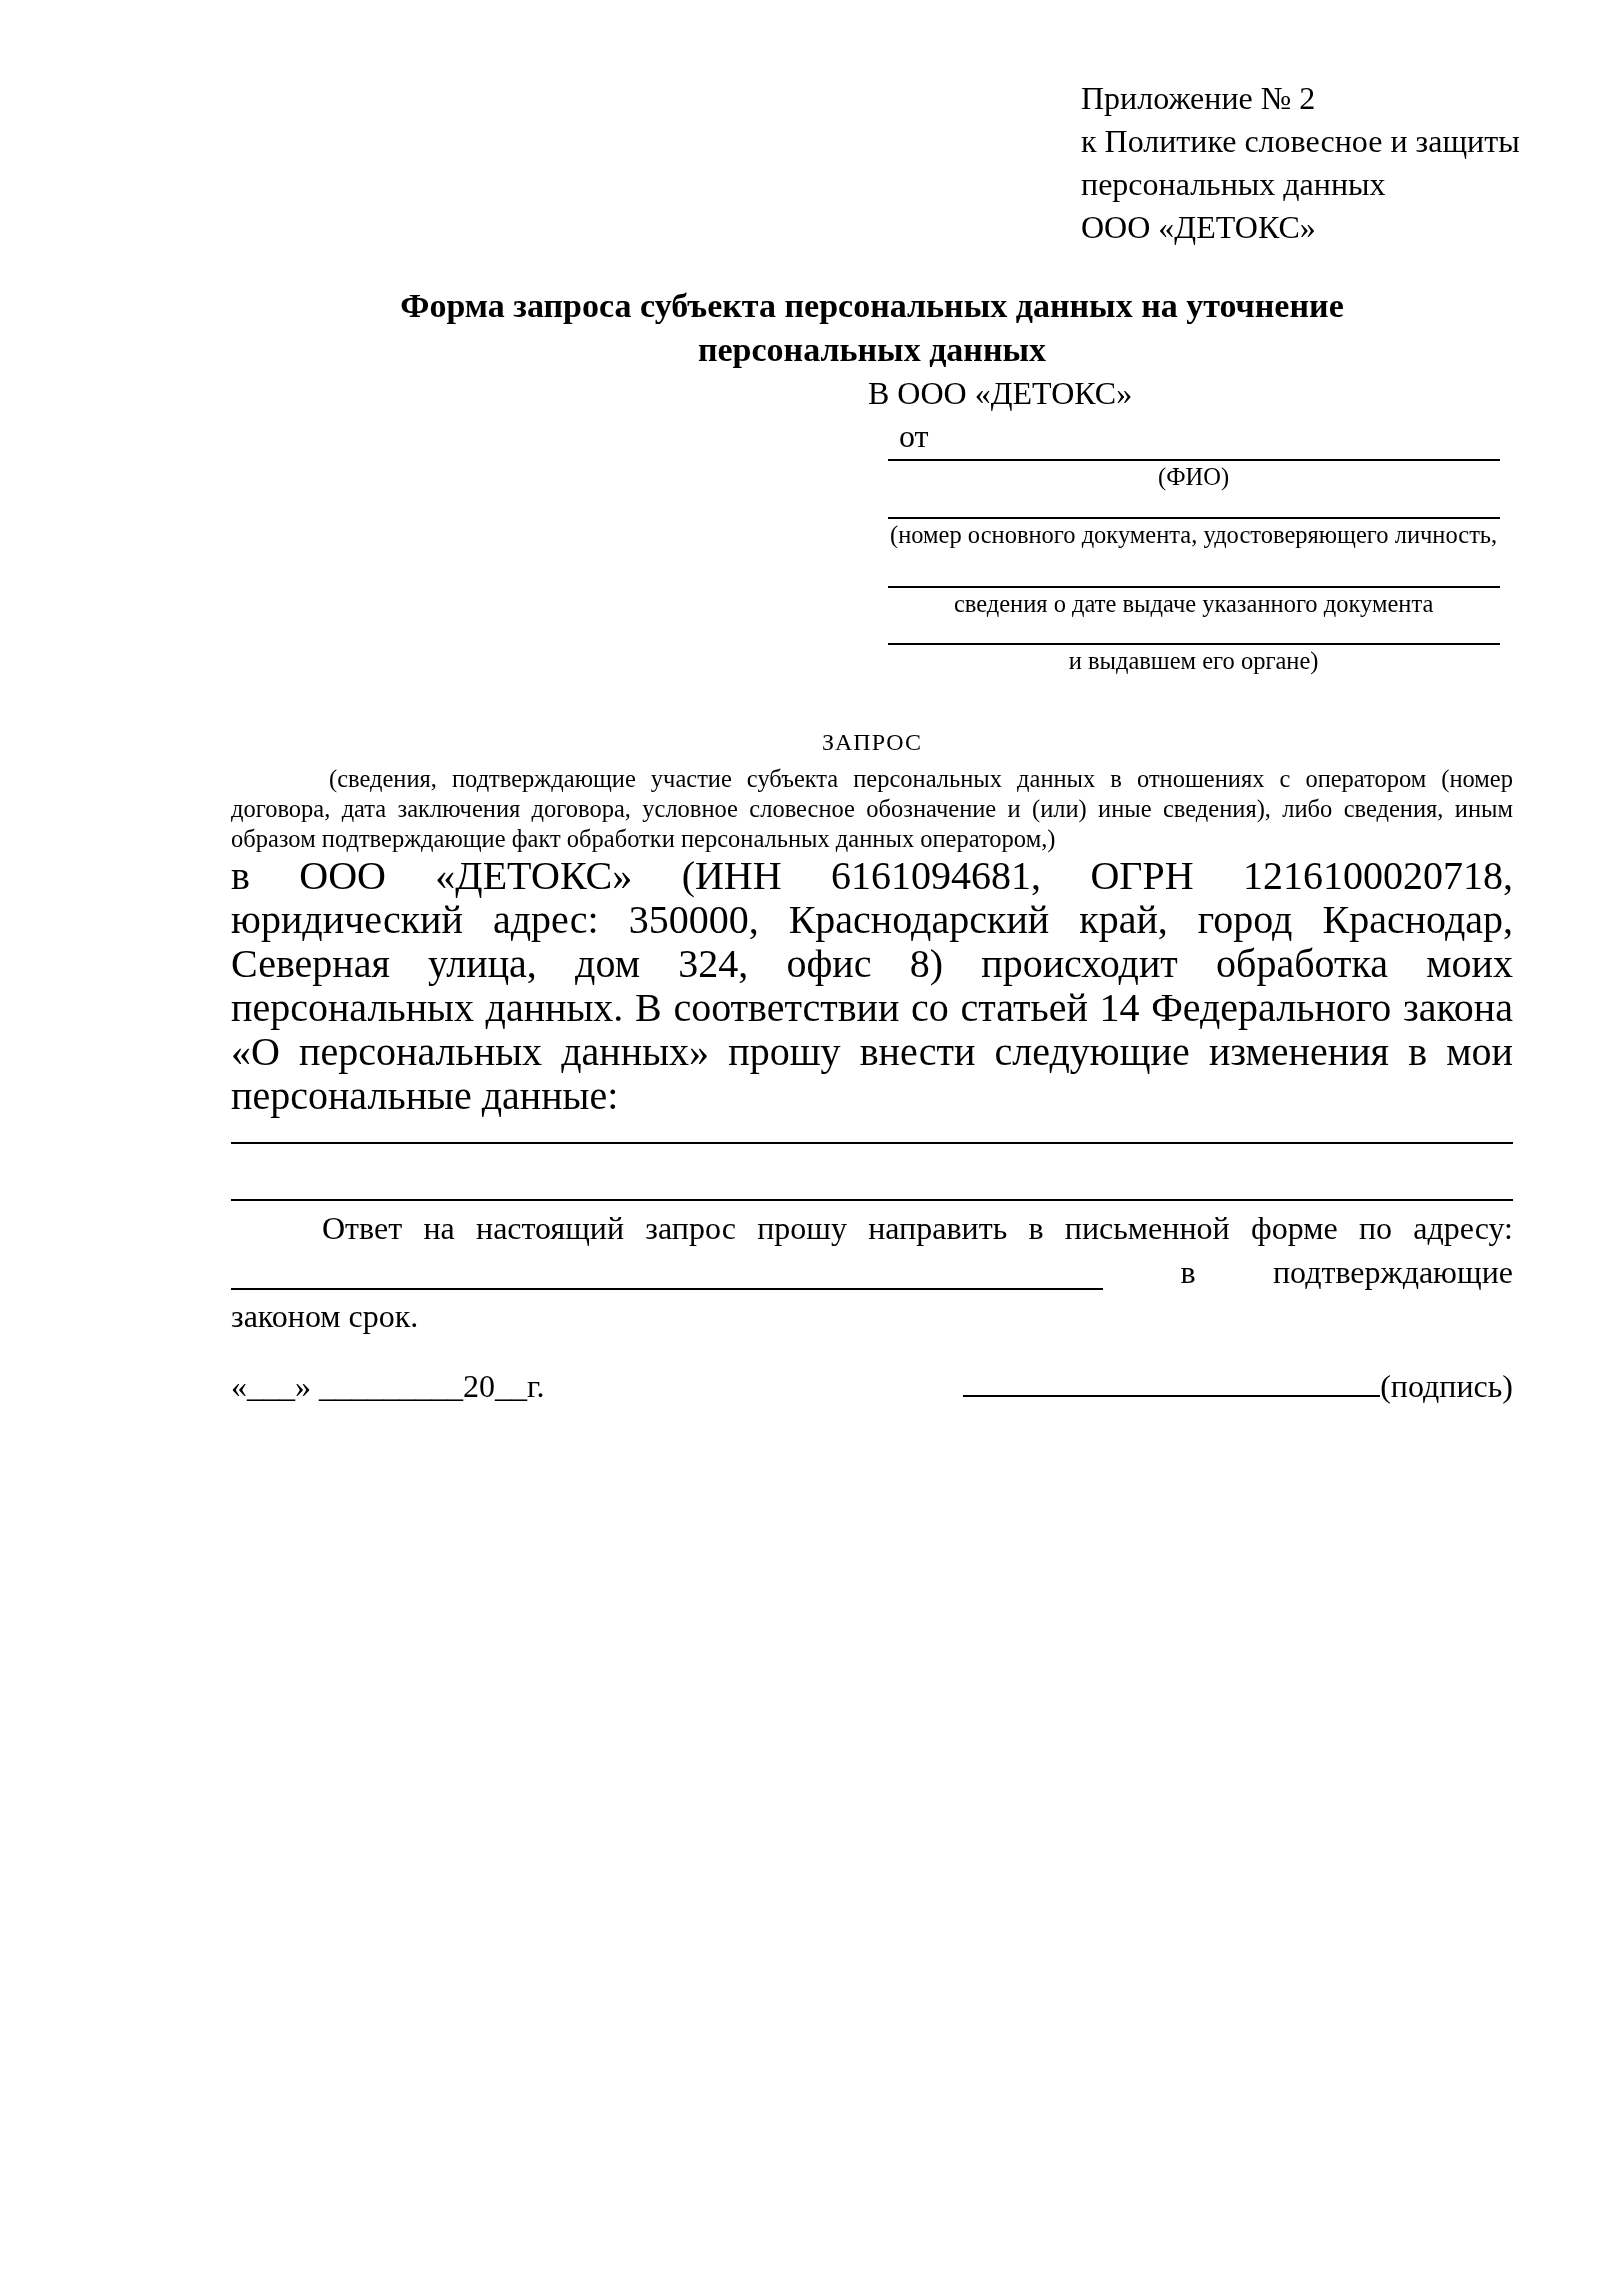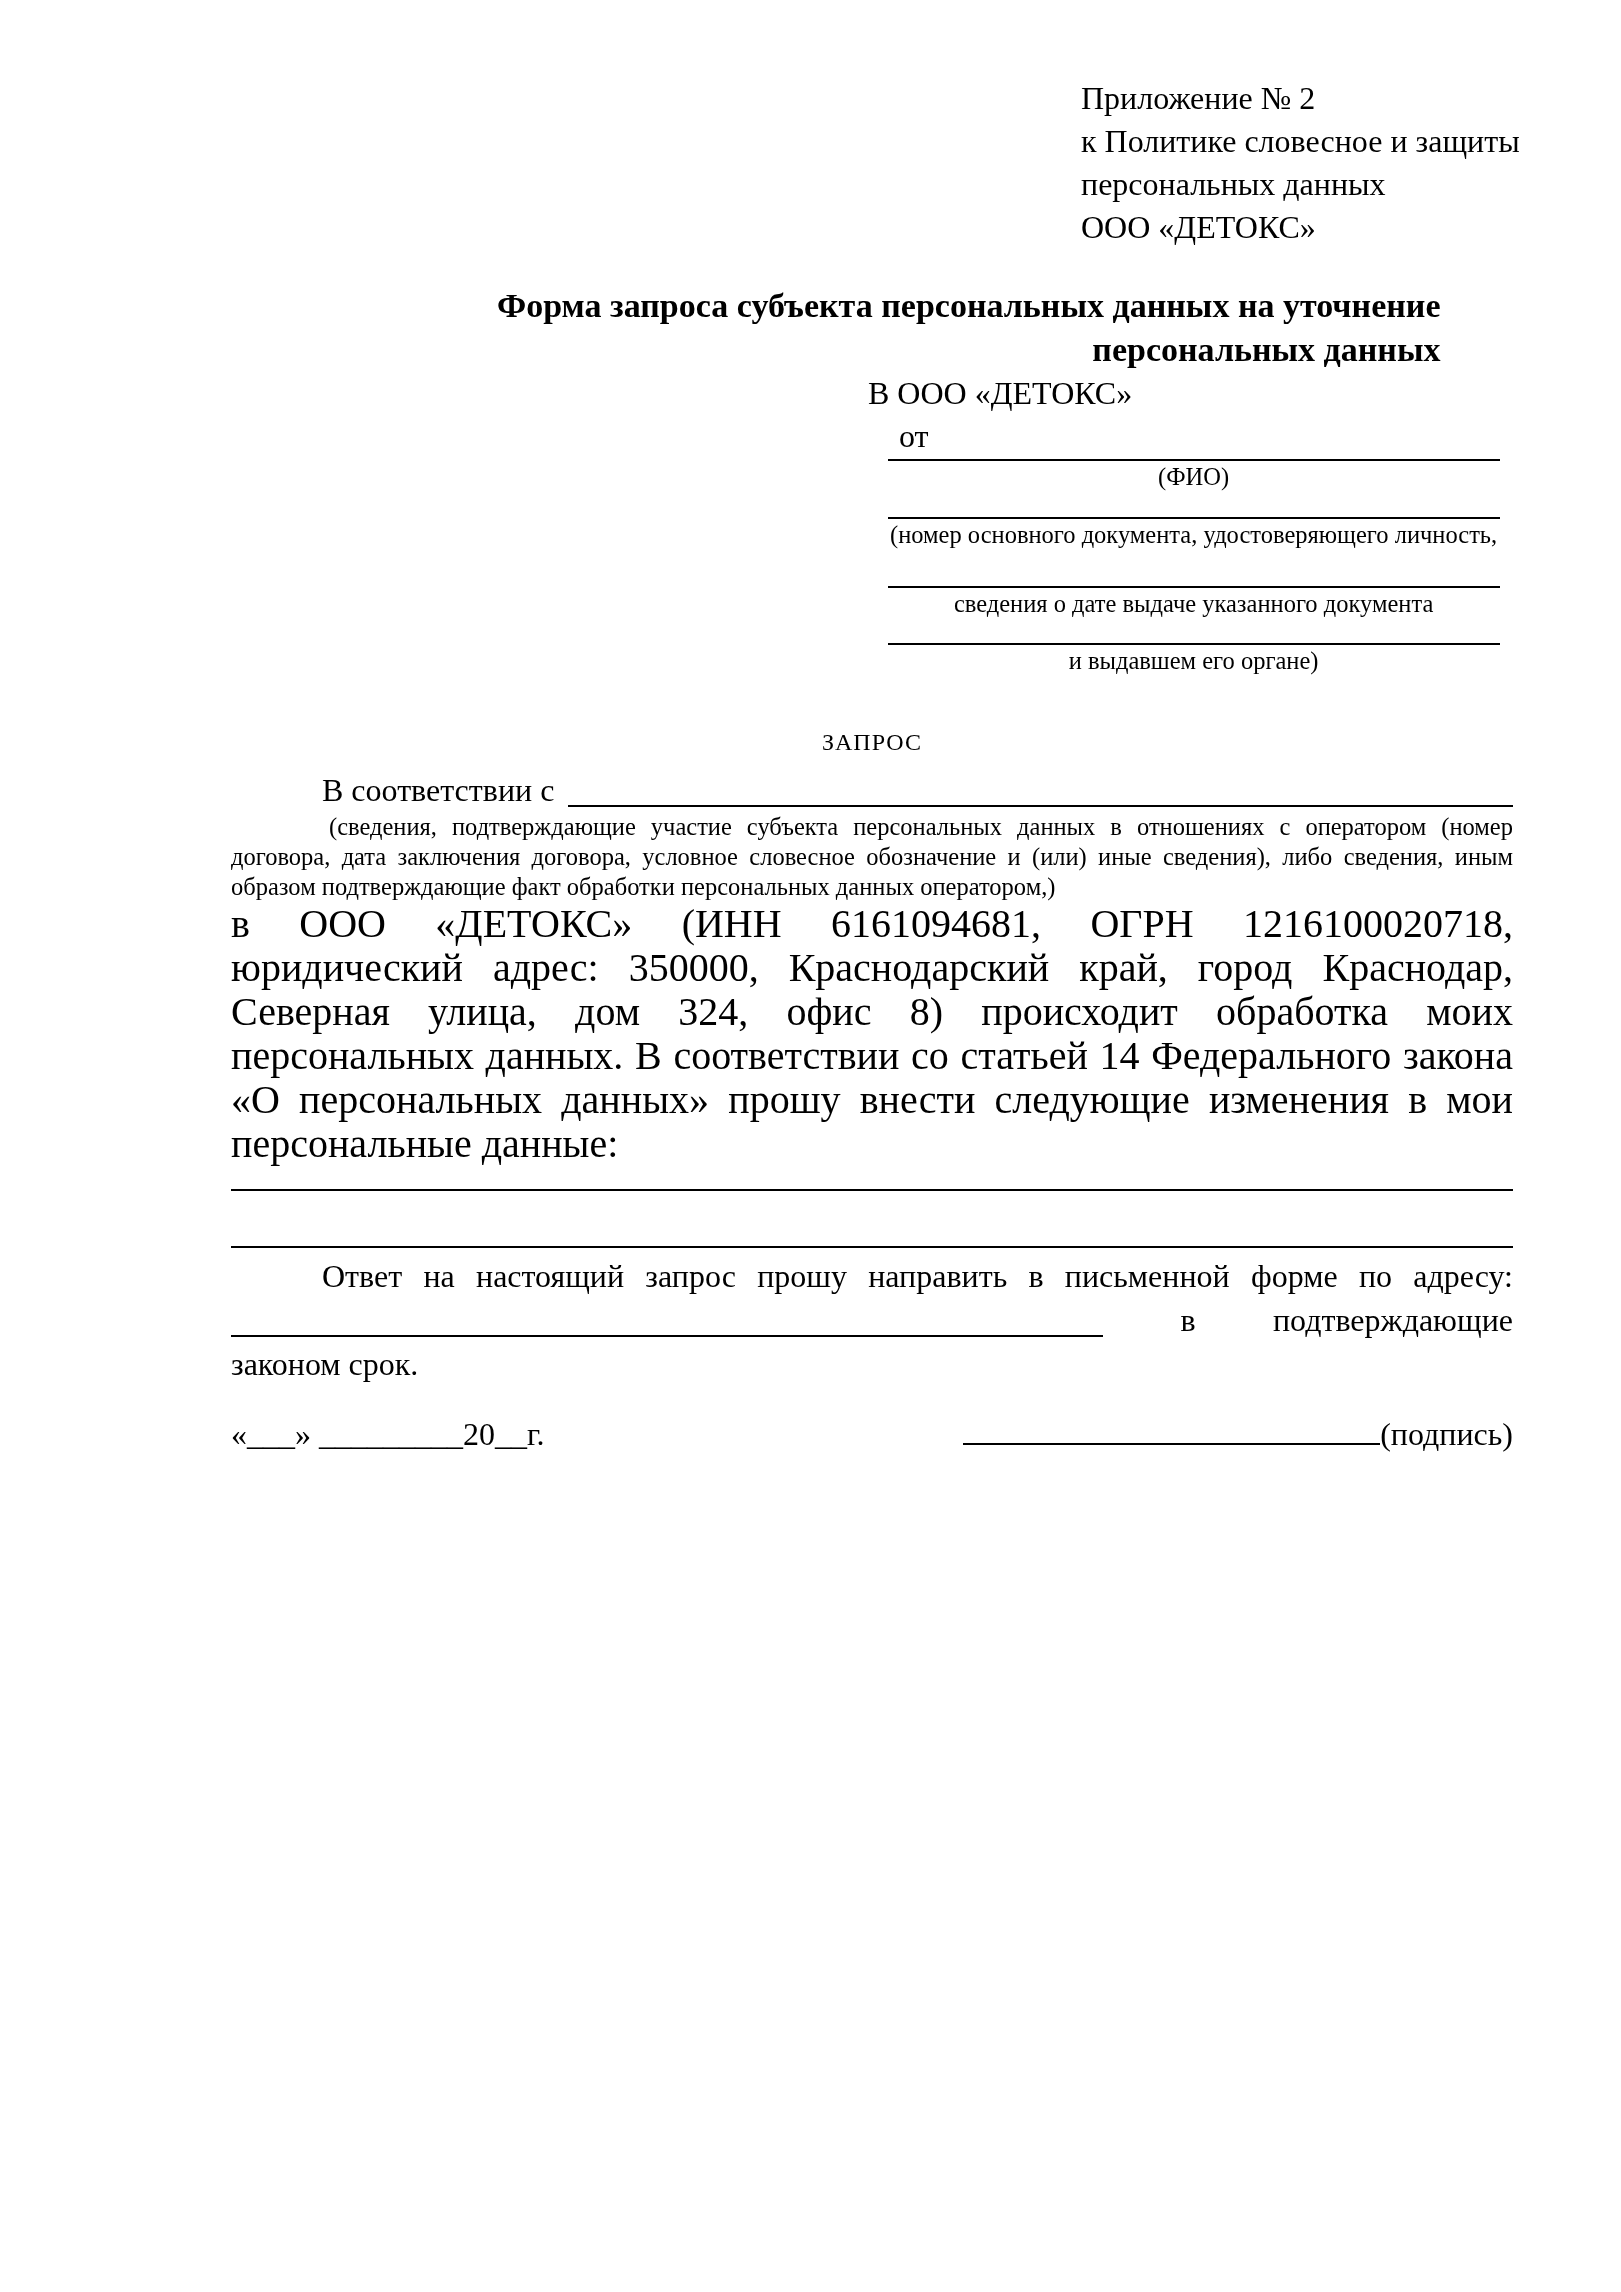--- a/index.html
+++ b/index.html
@@ -14,21 +14,21 @@
     padding:77px 108px 59px 231px;
   }
   
   .hdr { margin-left:850px; font-size:32px; line-height:43px; }
   .hdr div { white-space:nowrap; }
 
   
   .title {
     margin:35px auto 0;
     max-width:1137px;
-    text-align:right;
+    text-align:center;
     font-weight:bold;
     font-size:34px;
     line-height:44px;
   }
 
   
   .addr { margin-left:637px; width:631px; font-size:32px; line-height:43px; }
   .addr .from { margin-left:31px; }
   .wline { margin-left:19.6px; width:612px; border-bottom:2px solid #000; }
   .h0 { height:1px; } .h24 { height:23.5px; } .h36 { height:35px; }
@@ -79,24 +79,20 @@
 
     <div class="wline h36"></div>
     <div class="flabel">сведения о дате выдаче указанного документа</div>
 
     <div class="wline h24"></div>
     <div class="flabel">и выдавшем его органе)</div>
   </div>
 
   <div class="heading">ЗАПРОС</div>
 
-  <div class="intro">
-    <span>В соответствии с</span>
-    <span class="fill"></span>
-  </div>
 
   <div class="note">(сведения, подтверждающие участие субъекта персональных данных в отношениях с оператором (номер договора, дата заключения договора, условное словесное обозначение и (или) иные сведения), либо сведения, иным образом подтверждающие факт обработки персональных данных оператором,)</div>
 
   <div class="body-par">в ООО «ДЕТОКС» (ИНН 6161094681, ОГРН 1216100020718, юридический адрес: 350000, Краснодарский край, город Краснодар, Северная улица, дом 324, офис 8) происходит обработка моих персональных данных. В соответствии со статьей 14 Федерального закона «О персональных данных» прошу внести следующие изменения в мои персональные данные:</div>
 
   <div class="ruled r1"></div>
   <div class="ruled r2"></div>
 
   <div class="reply-l1">Ответ на настоящий запрос прошу направить в письменной форме по адресу:</div>
 

